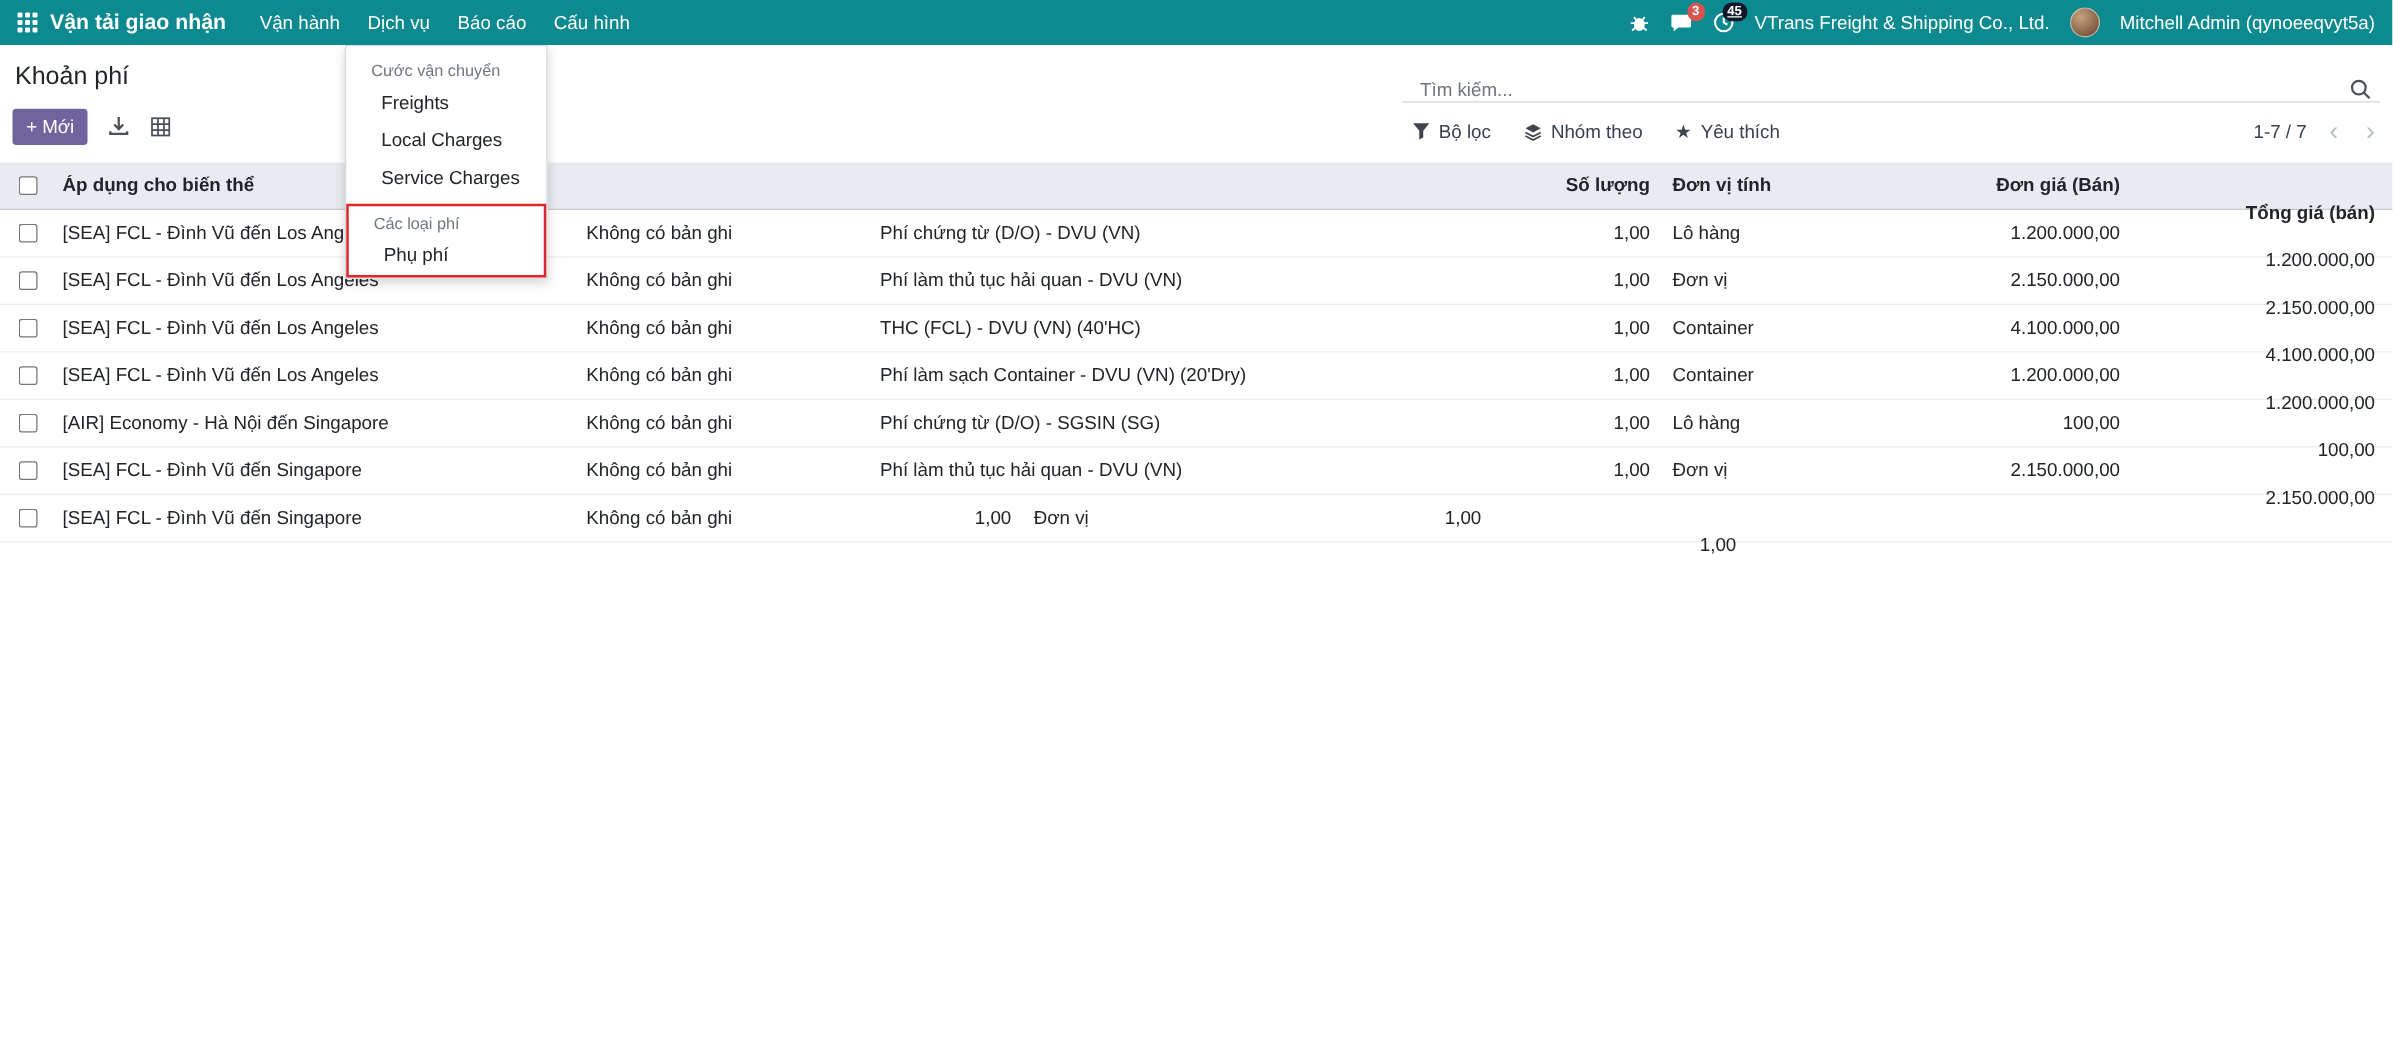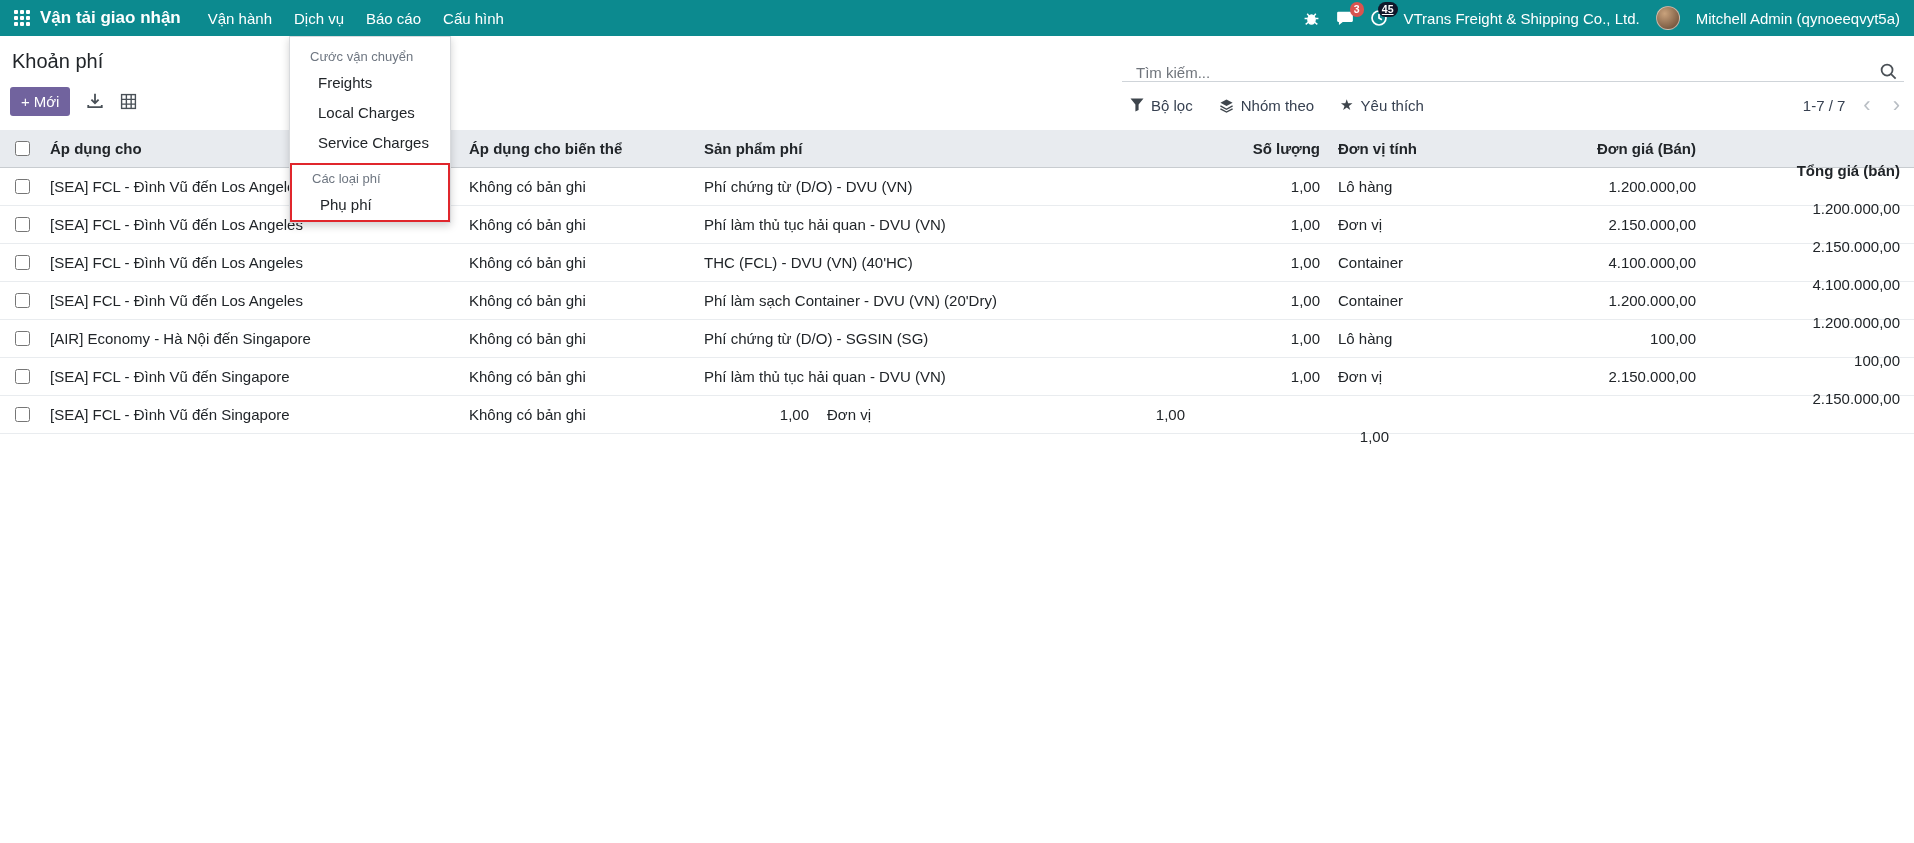--- a/index.html
+++ b/index.html
@@ -20,21 +20,21 @@
   .badge { position:absolute; top:-7px; right:-10px; color:#fff; font-size:10.5px;
     line-height:1; padding:2px 4px; border-radius:8px; font-weight:700; }
   .badge.msg { background:#d9534f; }
   .badge.act { background:#0f172a;text-decoration:underline; }
   .avatar { width:24px; height:24px; border-radius:50%;
     background:radial-gradient(circle at 35% 30%, #c9a27c, #7a5a41 75%);
     border:1px solid rgba(255,255,255,.5); }
   .company, .username { white-space:nowrap; }
 
   
-  .dropdown { position:absolute; top:36px; left:289px; width:162px; background:#fff;
+  .dropdown { position:absolute; top:36px; left:276px; width:162px; background:#fff;
     border:1px solid #d8dadd; box-shadow:0 3px 8px rgba(0,0,0,.18); z-index:55;
     padding-top:6px; }
   .dd-section-header { color:#6e7681; font-size:13px; padding:6px 12px 4px 20px;
     white-space:nowrap; }
   .dd-item { font-size:15px; color:#212529; padding:6px 10px 7px 28px; cursor:pointer;
     white-space:nowrap; }
   .dd-highlight { border:2px solid #e0262c; margin-top:5px; }
 
   
   .control-panel { display:flex; padding:4px 10px 0 10px; }
@@ -194,21 +194,20 @@
       </div>
     </div>
   </div>
 </div>
 
 <div class="table">
   <div class="thead">
     <div class="cell c-check">
         <input type="checkbox" style="">
       </div>
-    <div class="cell c-apply">Áp dụng cho</div>
     <div class="cell c-variant">Áp dụng cho biến thể</div>
     <div class="cell c-product">Sản phẩm phí</div>
     <div class="cell c-qty">Số lượng</div>
     <div class="cell c-uom">Đơn vị tính</div>
     <div class="cell c-price">Đơn giá (Bán)</div>
     <div class="cell c-total">Tổng giá (bán)</div>
   </div>
 
   <div class="trow">
     <div class="cell c-check">

